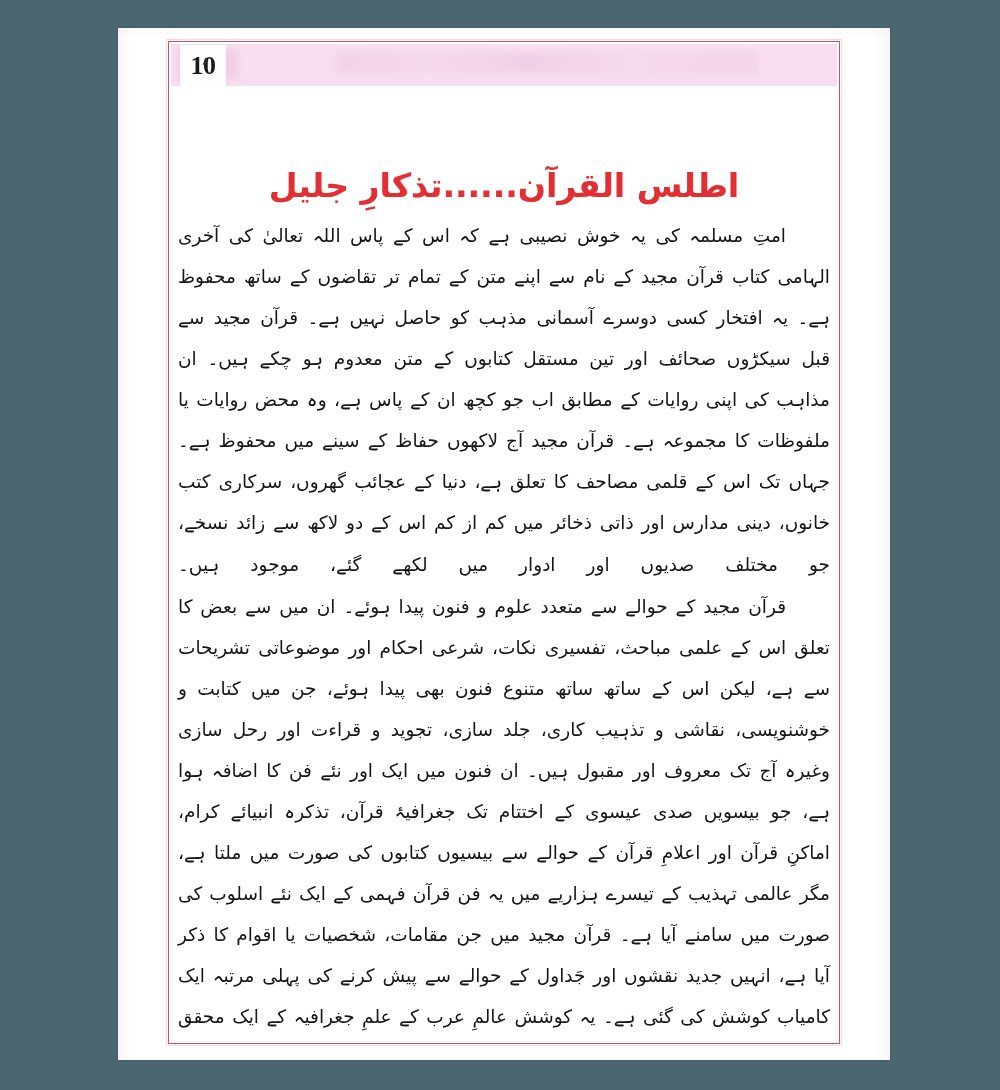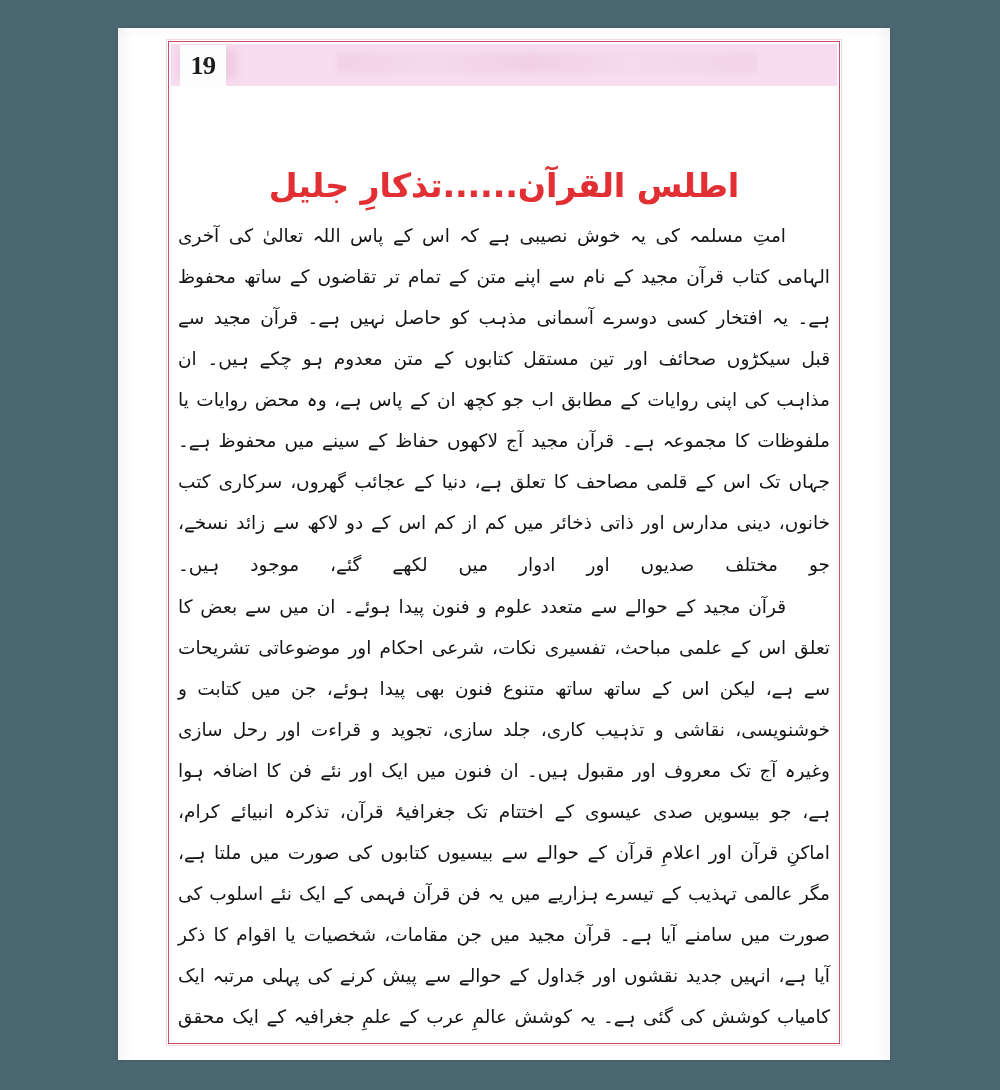--- a/index.html
+++ b/index.html
@@ -182,21 +182,21 @@
   <div id="page-frame" style="border-color: rgb(207, 78, 100);">
 
     <div id="text-clip">
 
       <div id="header-band" style="background: rgb(247, 221, 239);">
         <div class="band-ghost"></div>
         <div class="band-ghost-2"></div>
       </div>
 
       <div id="page-number-chip">
-        <span class="num">19</span>
+        <span class="num">10</span>
       </div>
 
       <h1 id="article-title" style="color: rgb(225, 47, 51);">اطلس القرآن......تذکارِ جلیل</h1>
 
       <div id="body-text">
         <p>امتِ مسلمہ کی یہ خوش نصیبی ہے کہ اس کے پاس اللہ تعالیٰ کی آخری الہامی کتاب قرآن مجید کے نام سے اپنے متن کے تمام تر تقاضوں کے ساتھ محفوظ ہے۔ یہ افتخار کسی دوسرے آسمانی مذہب کو حاصل نہیں ہے۔ قرآن مجید سے قبل سیکڑوں صحائف اور تین مستقل کتابوں کے متن معدوم ہو چکے ہیں۔ ان مذاہب کی اپنی روایات کے مطابق اب جو کچھ ان کے پاس ہے، وہ محض روایات یا ملفوظات کا مجموعہ ہے۔ قرآن مجید آج لاکھوں حفاظ کے سینے میں محفوظ ہے۔ جہاں تک اس کے قلمی مصاحف کا تعلق ہے، دنیا کے عجائب گھروں، سرکاری کتب خانوں، دینی مدارس اور ذاتی ذخائر میں کم از کم اس کے دو لاکھ سے زائد نسخے، جو مختلف صدیوں اور ادوار میں لکھے گئے، موجود ہیں۔</p>
         <p>قرآن مجید کے حوالے سے متعدد علوم و فنون پیدا ہوئے۔ ان میں سے بعض کا تعلق اس کے علمی مباحث، تفسیری نکات، شرعی احکام اور موضوعاتی تشریحات سے ہے، لیکن اس کے ساتھ ساتھ متنوع فنون بھی پیدا ہوئے، جن میں کتابت و خوشنویسی، نقاشی و تذہیب کاری، جلد سازی، تجوید و قراءت اور رحل سازی وغیرہ آج تک معروف اور مقبول ہیں۔ ان فنون میں ایک اور نئے فن کا اضافہ ہوا ہے، جو بیسویں صدی عیسوی کے اختتام تک جغرافیۂ قرآن، تذکرہ انبیائے کرام، اماکنِ قرآن اور اعلامِ قرآن کے حوالے سے بیسیوں کتابوں کی صورت میں ملتا ہے، مگر عالمی تہذیب کے تیسرے ہزاریے میں یہ فن قرآن فہمی کے ایک نئے اسلوب کی صورت میں سامنے آیا ہے۔ قرآن مجید میں جن مقامات، شخصیات یا اقوام کا ذکر آیا ہے، انہیں جدید نقشوں اور جَداول کے حوالے سے پیش کرنے کی پہلی مرتبہ ایک کامیاب کوشش کی گئی ہے۔ یہ کوشش عالمِ عرب کے علمِ جغرافیہ کے ایک محقق دکتور شوقی ابوخلیل کی ’’اطلس القرآن‘‘ ہے۔</p>
 
       </div>
 

